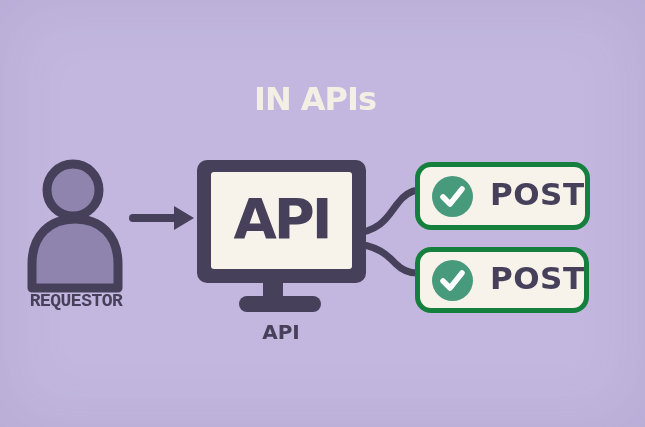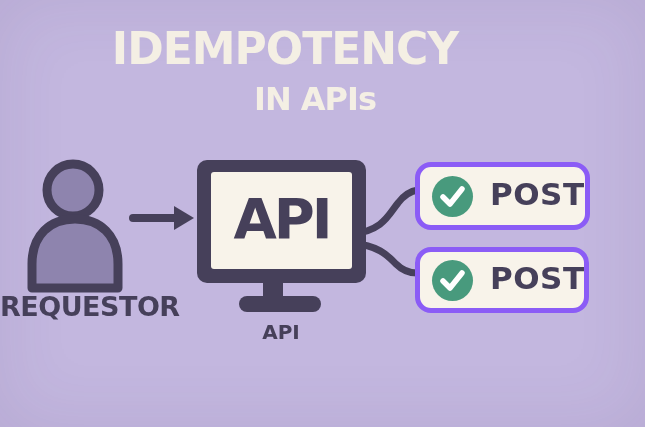--- a/index.html
+++ b/index.html
@@ -45,21 +45,21 @@
   
   .node-label {
     position: absolute;
     text-align: center;
     font-weight: 800;
     color: #46405A;
     white-space: nowrap;
   }
   .requestor-label {
     left: 0; top: 291px; width: 152px;
-    font-size: 27px; letter-spacing: -0.5px;
+    font-size: 18px; letter-spacing: -0.5px; font-family: Liberation Mono, monospace;
   }
   .api-caption {
     left: 231px; top: 320px; width: 100px;
     font-size: 20px; letter-spacing: 0px;
   }
 
   
   .monitor-frame {
     left: 197px; top: 160px;
     width: 169px; height: 123px;
@@ -93,21 +93,21 @@
     width: 82px; height: 16px;
     background: #46405A;
     border-radius: 8px;
   }
 
   
   .post-button {
     position: absolute;
     box-sizing: border-box;
     background: #F8F3EA;
-    border: 5px solid #8b5cf6;
+    border: 5px solid #15803d;
     border-radius: 16px;
     display: flex;
     align-items: center;
     padding-left: 12px;
     gap: 17px;
   }
   .post-button.b1 { left: 415px; top: 162px; width: 175px; height: 68px; }
   .post-button.b2 { left: 415px; top: 247px; width: 174px; height: 66px; }
   .check-circle {
     width: 41px; height: 41px;
@@ -125,21 +125,20 @@
     color: #46405A;
     line-height: 1;
     padding-bottom: 3px;
   }
 </style>
 </head>
 <body>
 
 <div class="stage">
 
-  <div class="title-line l1">IDEMPOTENCY</div>
   <div class="title-line l2">IN APIs</div>
 
   <svg class="layer" viewBox="0 0 645 427">
 
     <g>
       <circle cx="73" cy="190" r="26" fill="#8E84AE" stroke="#46405A" stroke-width="9"></circle>
       <path d="M 32 288 L 32 264 C 32 235 50 219 75 219 C 100 219 118 235 118 264 L 118 288 Z" fill="#8E84AE" stroke="#46405A" stroke-width="9" stroke-linejoin="round"></path>
     </g>
 
     <g>

